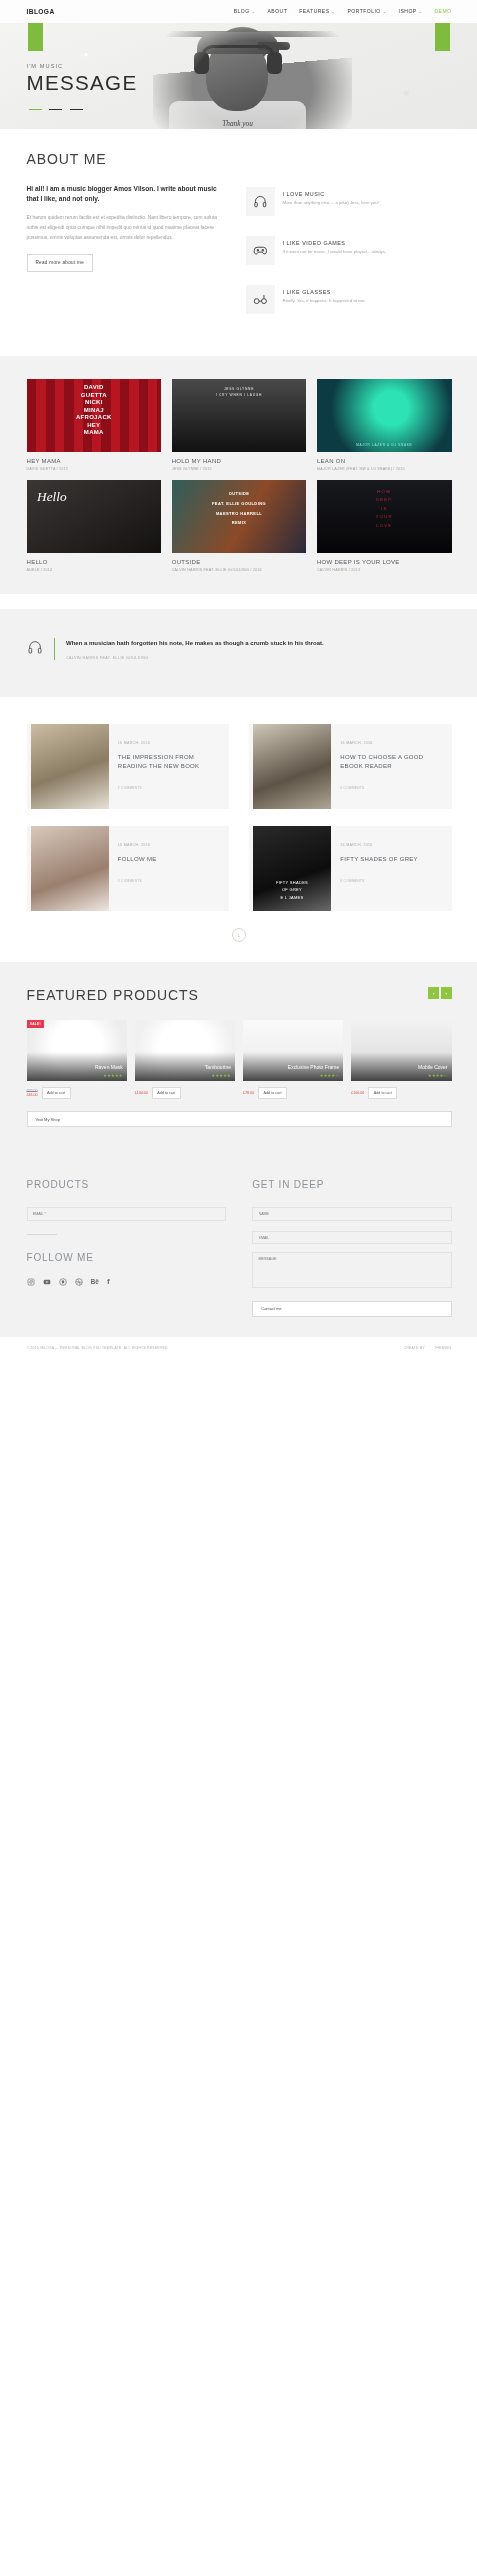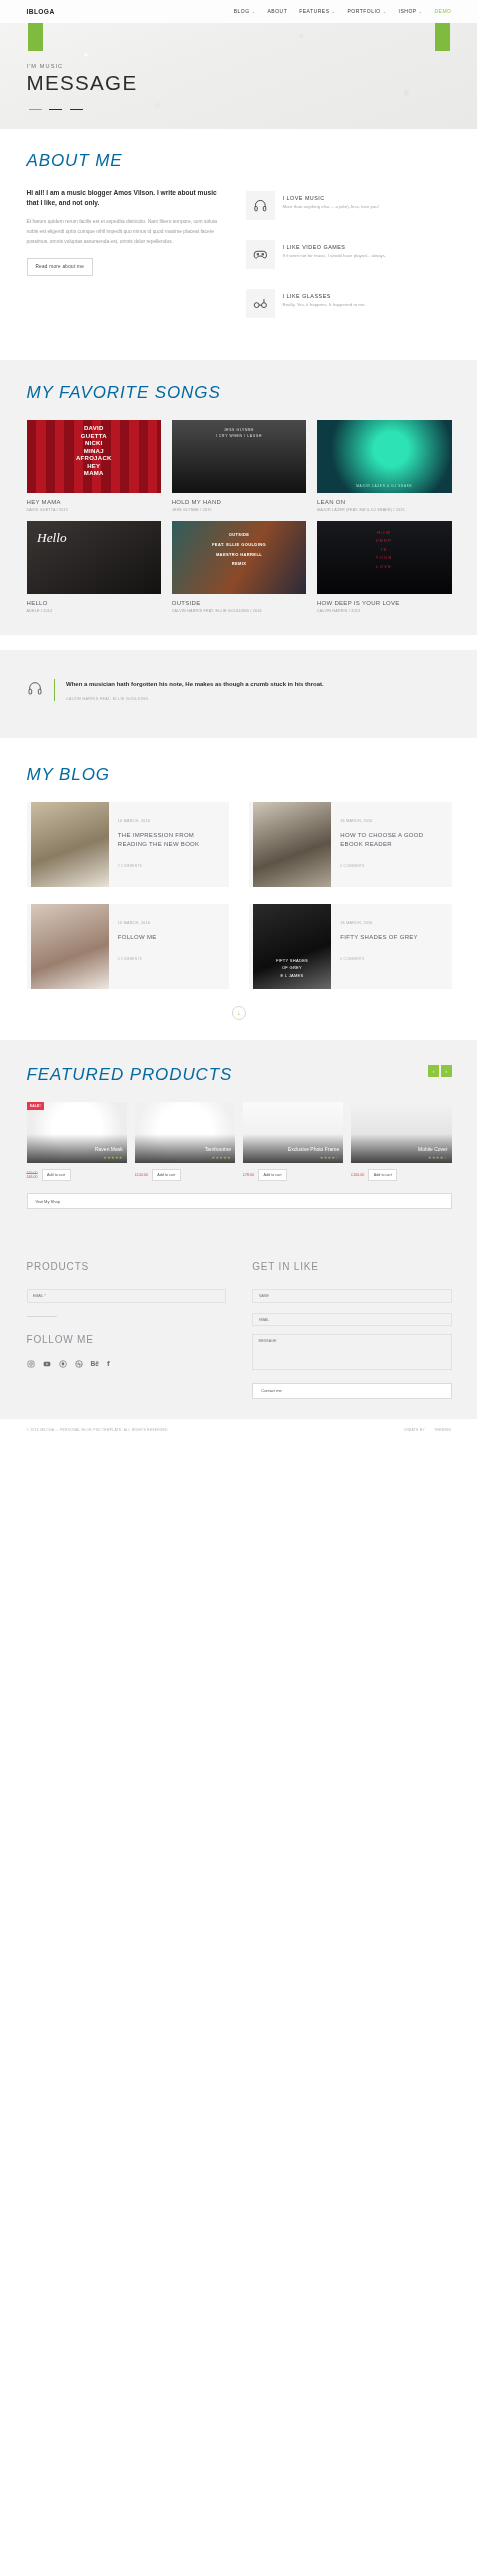--- a/index.html
+++ b/index.html
@@ -131,23 +131,22 @@
     font-size: 20.6px; letter-spacing: 1.3px; color: #2d2d2d; font-weight: 300;
     line-height: 1;
   }
   .slider-dashes { position:absolute; left:28.5px; top:86px; display:flex; gap:7.3px; }
   .dash { width: 13.3px; height: 1.3px; background: #2e2e2e; cursor:pointer; }
   .dash.active { background: #7fbb3f; }
 
   
   .section { padding: 22.6px 0; }
   .sec-title {
-    font-size: 17px; font-weight: 300; letter-spacing: 0.9px; color: #0369a1;
+    font-size: 14px; font-weight: 300; letter-spacing: 0.9px; color: #404040;
     margin-bottom: 17px;
-    font-style: italic;
   }
   .grey { background: #f2f2f2; }
 
   
   .about-row { display: flex; gap: 20px; }
   .about-left { width: 199px; }
   .about-lead {
     font-size: 6.6px; font-weight: bold; color: #2e2e2e; line-height: 1.55; margin-bottom: 8px;
   }
   .about-body { font-size: 4.9px; color: #9a9a9a; line-height: 2.1; }
@@ -327,20 +326,31 @@
       <span>DEMO</span>
     </div>
   </div>
 </div>
 
 <div class="hero">
   <div class="hero-noise"></div>
   <div class="green-tab left"></div>
   <div class="green-tab right"></div>
 
+  <div class="hero-figure">
+    <div class="fig-body"></div>
+    <div class="fig-head"></div>
+    <div class="fig-cap"></div>
+    <div class="fig-phones">
+        <span></span>
+        <span></span>
+      </div>
+    <div class="fig-tee">Thank
+you</div>
+  </div>
 
   <div class="hero-copy">
     <div class="hero-kicker">I'M MUSIC</div>
     <div class="hero-title">MESSAGE</div>
   </div>
 
   <div class="slider-dashes">
     <div class="dash active"></div>
     <div class="dash"></div>
     <div class="dash"></div>
@@ -400,21 +410,20 @@
           </div>
         </div>
 
       </div>
     </div>
   </div>
 </div>
 
 <div class="section grey">
   <div class="wrap">
-    <div class="sec-title">MY FAVORITE SONGS</div>
     <div class="songs-grid">
 
       <div>
         <div class="song-thumb cover-hey"></div>
         <div class="song-h">HEY MAMA</div>
         <div class="song-m">DAVID GUETTA / 2015</div>
       </div>
 
       <div>
         <div class="song-thumb cover-hold"></div>
@@ -464,21 +473,20 @@
       <div>
         <div class="quote-text">When a musician hath forgotten his note, He makes as though a crumb stuck in his throat.</div>
         <div class="quote-cite">CALVIN HARRIS FEAT. ELLIE GOULDING</div>
       </div>
     </div>
   </div>
 </div>
 
 <div class="section" style="padding:26.5px 0 20px;">
   <div class="wrap">
-    <div class="sec-title">MY BLOG</div>
     <div class="blog-grid">
 
       <div class="blog-card">
         <div class="blog-img bimg-1"></div>
         <div class="blog-meta">
           <div class="blog-date">16 MARCH, 2016</div>
           <div class="blog-title">THE IMPRESSION FROM READING THE NEW BOOK</div>
           <div class="blog-comments">2 COMMENTS</div>
         </div>
       </div>
@@ -627,21 +635,21 @@
                 <circle cx="12" cy="12" r="10" fill="none" stroke="#6d6d6d" stroke-width="2"></circle>
                 <path d="M3 10c7 1 12 3 16 7M7 3c5 5 7 11 7.5 18M21 13c-6-2-11-1-15 3" fill="none" stroke="#6d6d6d" stroke-width="1.6"></path>
               </svg>
           </span>
           <span style="font-size:6.6px;font-weight:bold;">Bē</span>
           <span style="font-size:8px;font-weight:bold;">f</span>
         </div>
       </div>
 
       <div class="foot-col">
-        <div class="foot-title">GET IN LIKE</div>
+        <div class="foot-title">GET IN DEEP</div>
         <input class="fld" placeholder="NAME" style="">
         <input class="fld" placeholder="EMAIL" style="">
         <textarea class="fld" placeholder="MESSAGE" style=""></textarea>
         <div class="btn-contact">Contact me</div>
       </div>
 
     </div>
   </div>
 </div>
 

